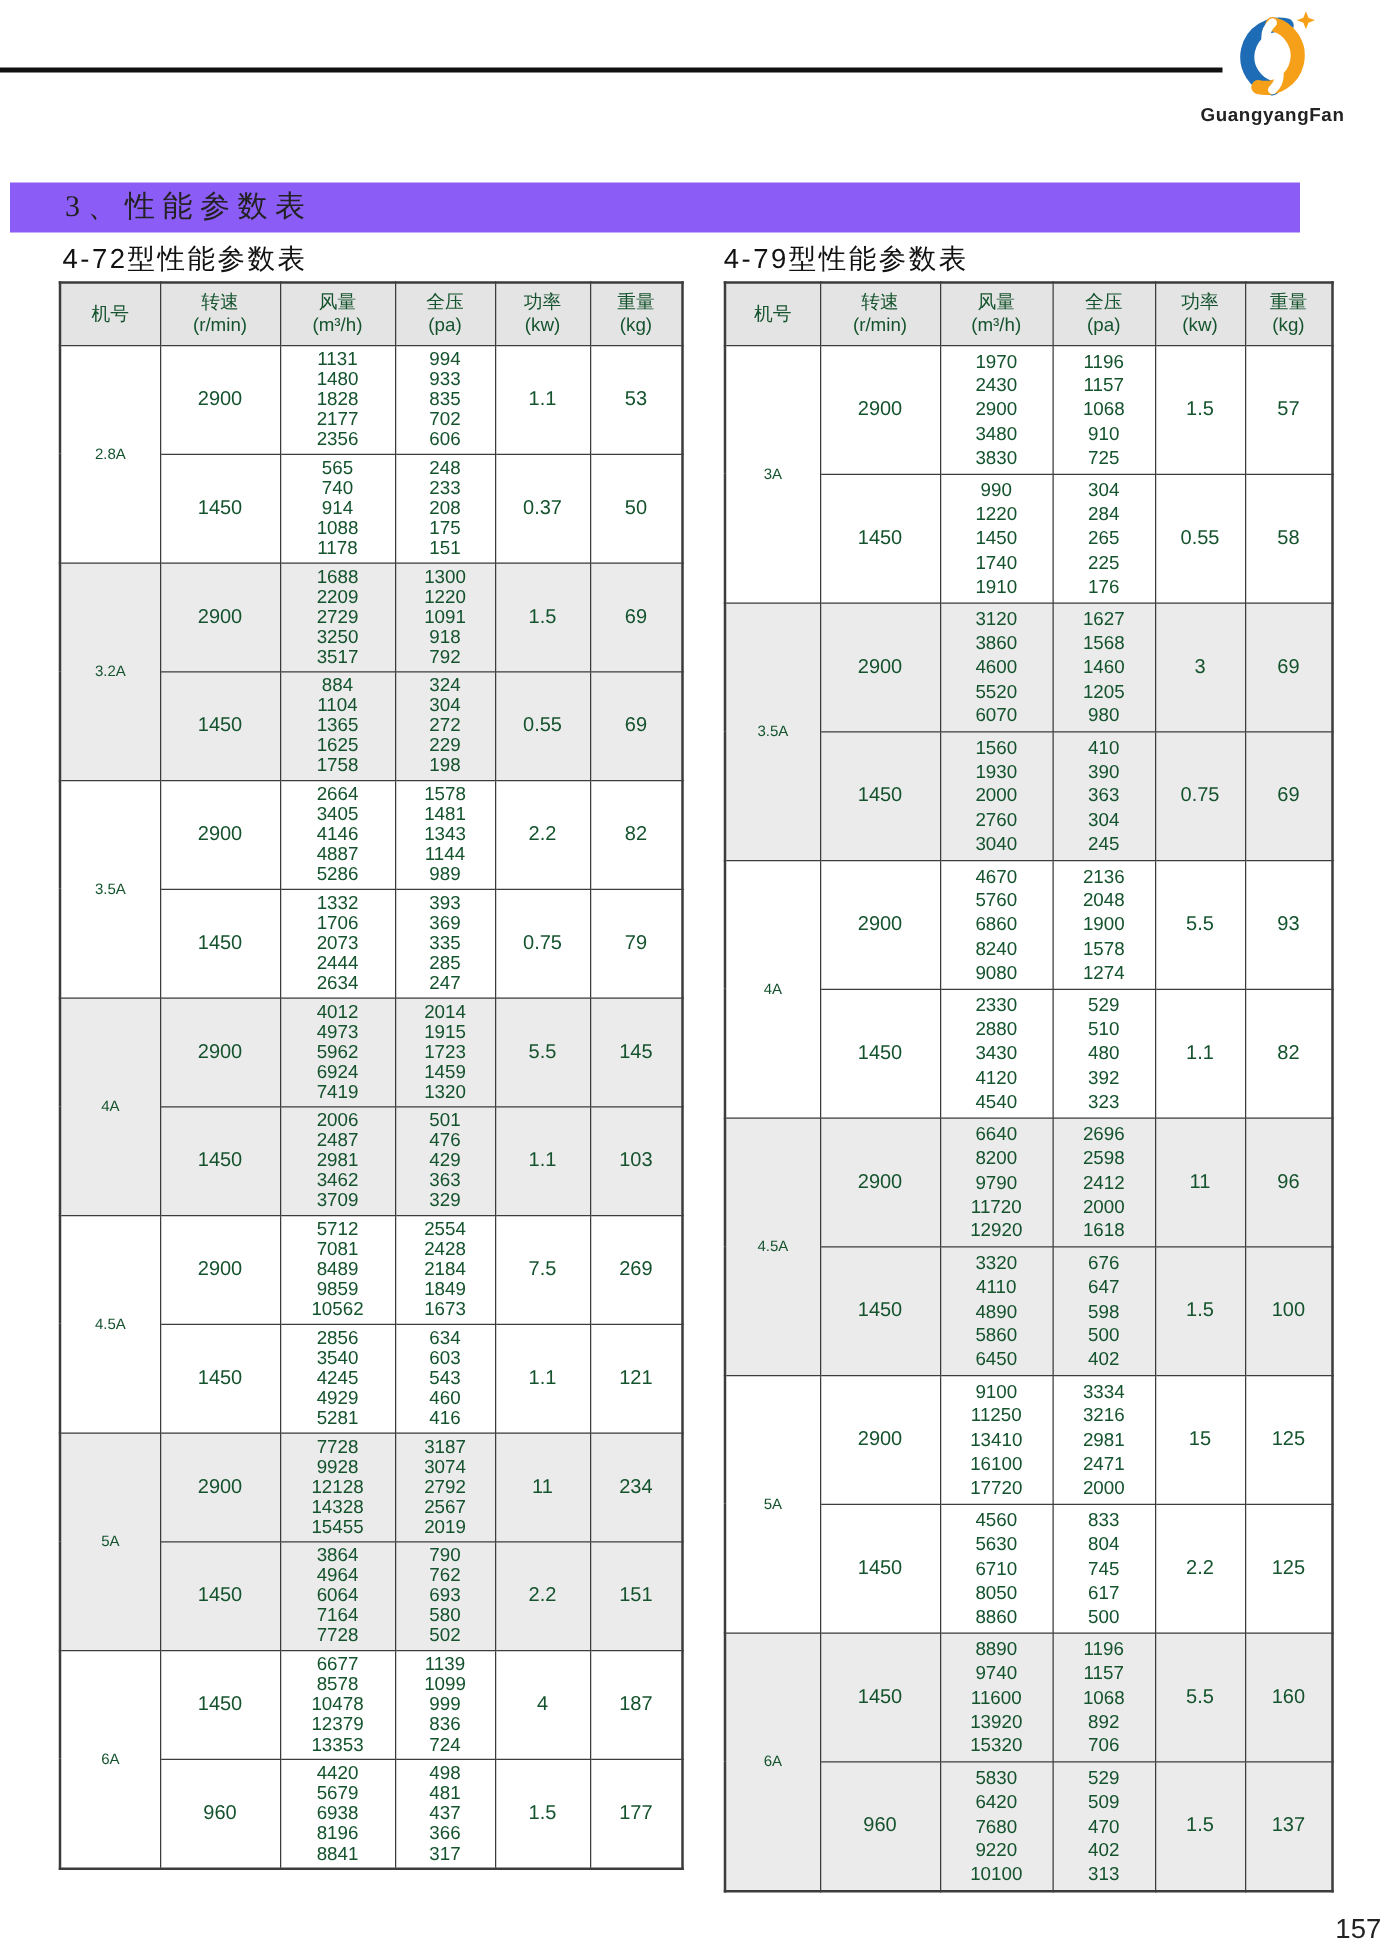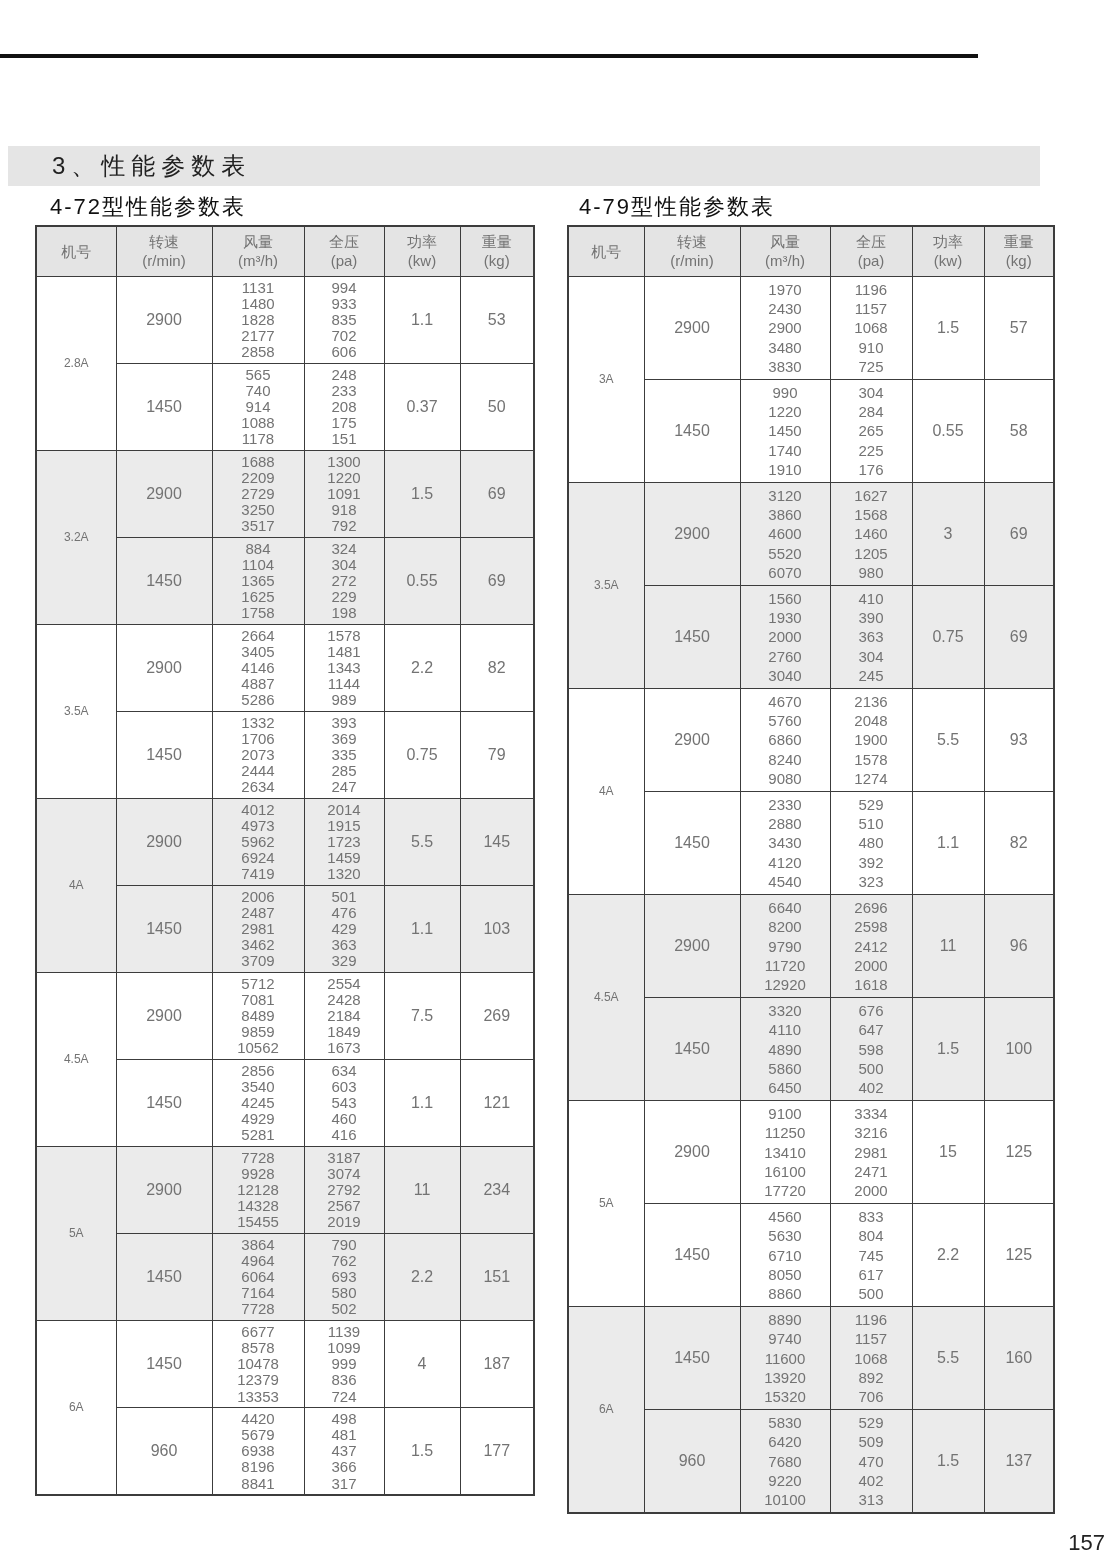--- a/index.html
+++ b/index.html
@@ -8,33 +8,33 @@
 
   
   .doc-title { position:absolute; left:6px; top:12px; font-size:33px; font-weight:bold; letter-spacing:1px; color:#0d0d0d; }
   .title-rule { position:absolute; left:0; top:54px; width:978px; height:4px; background:#111; }
   .doc-subtitle { position:absolute; left:8px; top:62px; font-size:21px; color:#111; }
   .logo { position:absolute; left:948px; top:8px; width:140px; text-align:center; }
   .logo svg { display:block; margin:0 auto; }
   .logo-text { font-size:15px; font-weight:bold; color:#222; letter-spacing:0.5px; margin-top:2px; }
 
   
-  .section-bar { position:absolute; left:8px; top:146px; width:1032px; height:40px; background:#e5e5e5; }
+  .section-bar { position:absolute; left:8px; top:146px; width:1032px; height:40px; background:#8b5cf6;font-family:Liberation Serif, serif; }
   .section-bar span { display:inline-block; margin-left:44px; line-height:40px; font-size:24px; letter-spacing:6px; color:#222; }
 
   
   .tbl-title { position:absolute; font-size:22px; letter-spacing:2px; color:#111; }
   .tbl-title.lt { left:50px; top:192px; }
   .tbl-title.rt { left:579px; top:192px; }
 
   
   .twrap { position:absolute; top:225px; }
   .twrap.lt { left:35px; }
   .twrap.rt { left:567px; }
-  table { border-collapse:collapse; table-layout:fixed; border:2px solid #3c3c3c; font-size:15px; color:#737373; }
+  table { border-collapse:collapse; table-layout:fixed; border:2px solid #3c3c3c; font-size:15px; color:#14532d;margin-left:12px; }
   th, td { border:1px solid #3c3c3c; text-align:center; vertical-align:middle; padding:0; font-weight:normal; }
   thead th { background:#e4e4e4; height:50px; line-height:19px; }
   td.vals { padding:3px 0 2px 0; }
   .t0 td.vals div { line-height:16.2px; }
   .t1 td.vals div { line-height:19.4px; }
   tr.shaded td { background:#ebebeb; }
   td.model { font-size:12px; }
   td.speed, td.power, td.weight { font-size:16px; }
 
   .t0 col.c0{width:80px} .t0 col.c1{width:96px} .t0 col.c2{width:92px}
@@ -44,20 +44,29 @@
 
   .page-number { position:absolute; right:14px; bottom:8px; font-size:22px; color:#222; }
 </style>
 </head>
 <body>
 
 <div class="page">
 
   <div class="title-rule"></div>
 
+  <div class="logo">
+    <svg width="76" height="74" viewBox="0 0 72 72">
+      <path d="M47 12 A25 25 0 1 0 36 61" fill="none" stroke="#1e6cb5" stroke-width="11" stroke-linecap="round"></path>
+      <path d="M25 60 A25 25 0 1 0 36 11" fill="none" stroke="#f6a019" stroke-width="11" stroke-linecap="round"></path>
+      <path d="M36 10 C 18 27 54 45 36 62" fill="none" stroke="#ffffff" stroke-width="7" stroke-linecap="round"></path>
+      <path d="M62 1 L64 6 L69 8 L64 10 L62 15 L60 10 L55 8 L60 6 Z" fill="#f6a019"></path>
+    </svg>
+    <div class="logo-text">GuangyangFan</div>
+  </div>
 
   <div class="section-bar">
     <span>3、性能参数表</span>
   </div>
 
   <div class="tbl-title lt">4-72型性能参数表</div>
   <div class="tbl-title rt">4-79型性能参数表</div>
 
   <div class="twrap lt">
     <table class="t0">
@@ -98,21 +107,21 @@
         </thead>
         <tbody>
           <tr>
             <td class="model" rowspan="2">2.8A</td>
             <td class="speed">2900</td>
             <td class="vals">
               <div>1131</div>
               <div>1480</div>
               <div>1828</div>
               <div>2177</div>
-              <div>2858</div>
+              <div>2356</div>
             </td>
             <td class="vals">
               <div>994</div>
               <div>933</div>
               <div>835</div>
               <div>702</div>
               <div>606</div>
             </td>
             <td class="power">1.1</td>
             <td class="weight">53</td>

